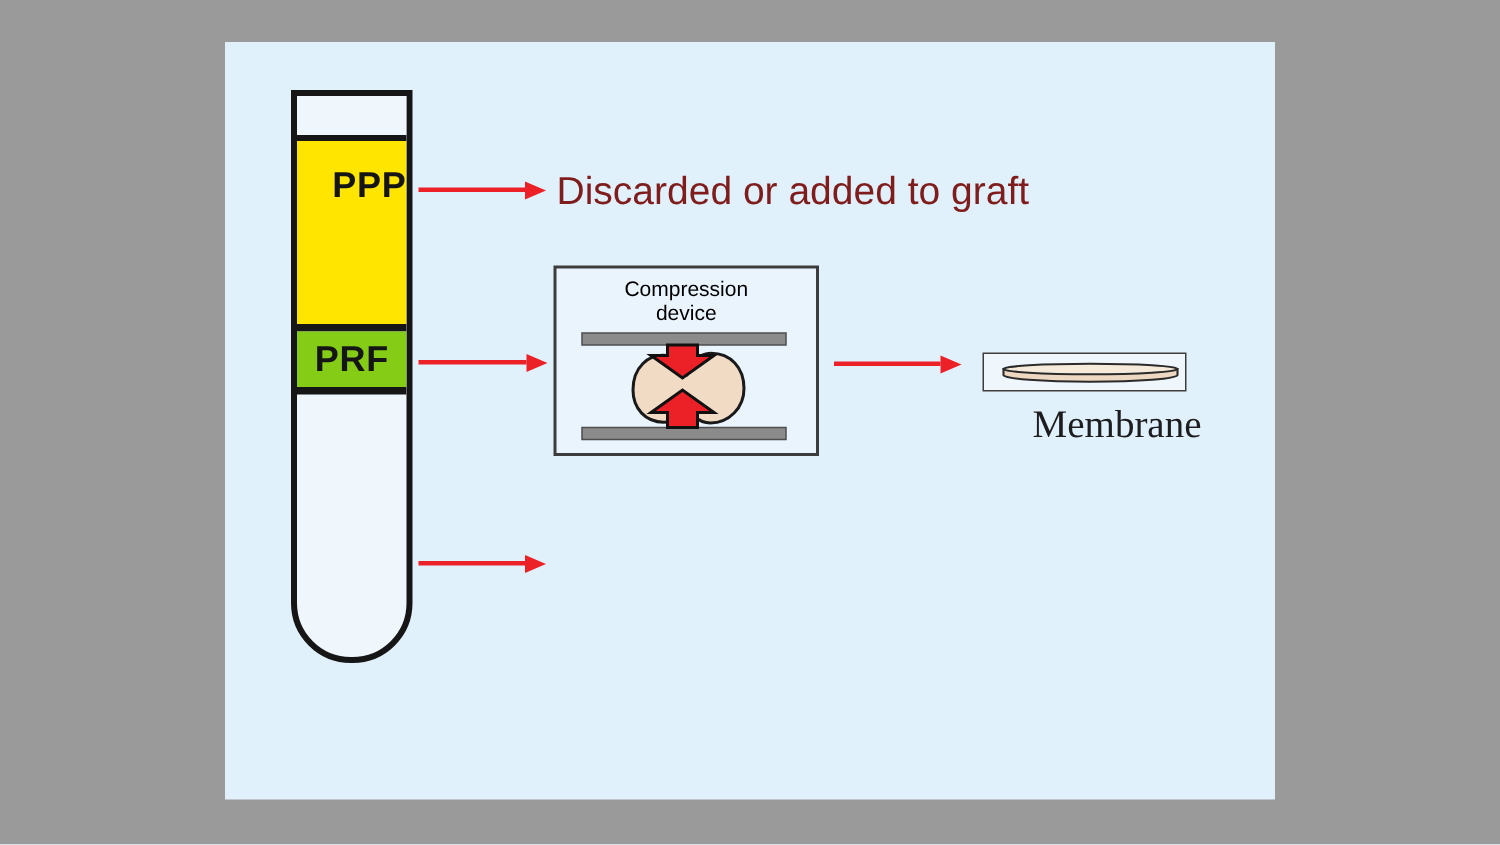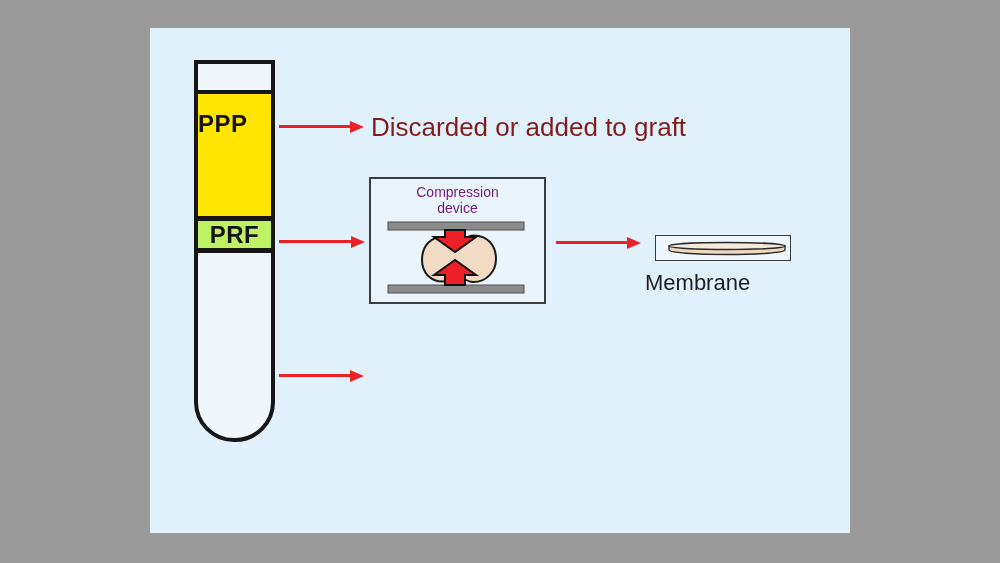--- a/index.html
+++ b/index.html
@@ -29,25 +29,25 @@
     overflow: hidden;
     display: flex;
     flex-direction: column;
     background: #EFF6FC;
   }
   .seg { width: 100%; }
   .seg-air { height: 26px; background: #EFF6FC; }
   .sep { height: 4px; background: #161616; }
   .sep-thick { height: 5px; background: #161616; }
   .seg-ppp { height: 122px; background: #FFE500; }
-  .seg-prf { height: 27px; background: #bef264; display: flex; align-items: center; justify-content: center; }
+  .seg-prf { height: 37px; background: #84cc16; display: flex; align-items: center; justify-content: center; }
   .seg-rbc { flex: 1; background: #EC2127; }
   .layer-label {
     display: block;
-    text-align: left;
+    text-align: right;
     font-weight: 700;
     font-size: 24px;
     letter-spacing: 0.5px;
     color: #151515;
   }
   .seg-ppp .layer-label { margin-top: 16px; }
   .seg-rbc .layer-label { margin-top: 54px; }
   
   .flow-arrow {
     position: absolute;
@@ -87,41 +87,42 @@
     background: #E9F4FC;
   }
   .compression-title {
     position: absolute;
     top: 5px; left: 0; right: 0;
     margin: 0 auto;
     width: 104px;
     text-align: center;
     font-size: 14px;
     line-height: 16px;
-    color: #701a75;
+    color: #000000;
   }
   .compression-svg { position: absolute; left: 0; top: 0; }
   
   .membrane-tray {
     position: absolute;
     left: 505px; top: 207px;           
     width: 136px; height: 26px;
     box-sizing: border-box;
     border: 1.5px solid #3C3C3C;
     background: #EFF7FD;
   }
   .membrane-svg { position: absolute; left: 0; top: 0; }
   .membrane-caption {
     position: absolute;
     left: 495px; top: 241px;           
     width: 156px;
-    text-align: left;
-    font-size: 22px;
+    text-align: right;
+    font-size: 26px;
     line-height: 28px;
     color: #1D1D1F;
+    font-family: Liberation Serif, serif;
   }
 </style>
 </head>
 <body>
 
 <div class="canvas">
   <div class="panel">
 
     <div class="tube">
       <div class="seg seg-air"></div>

